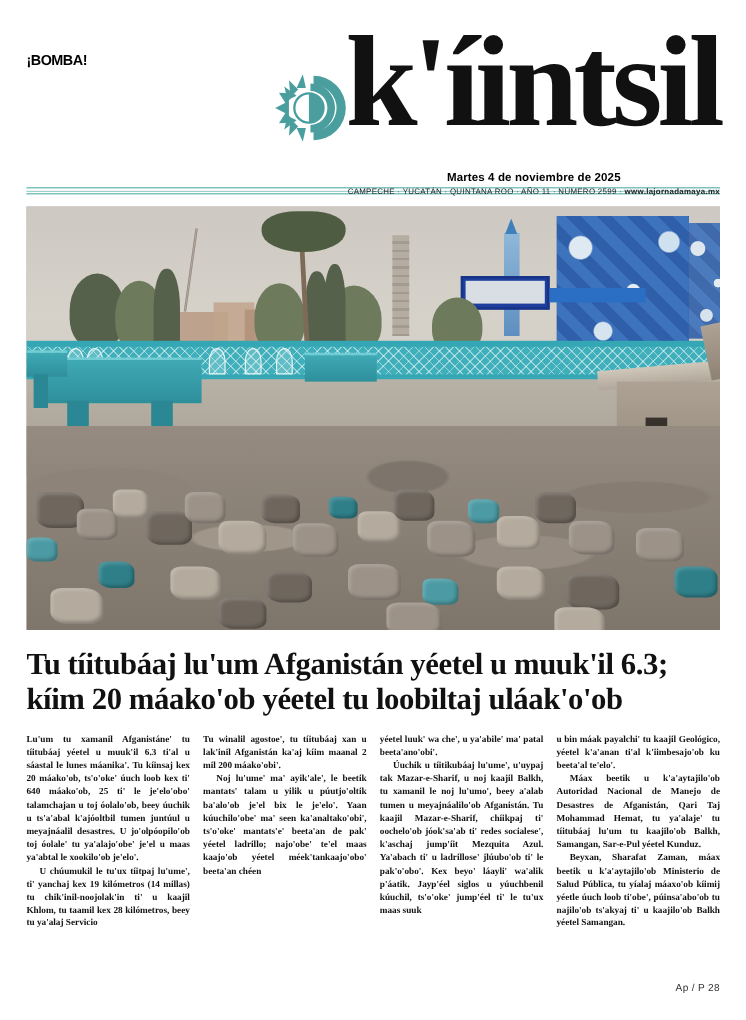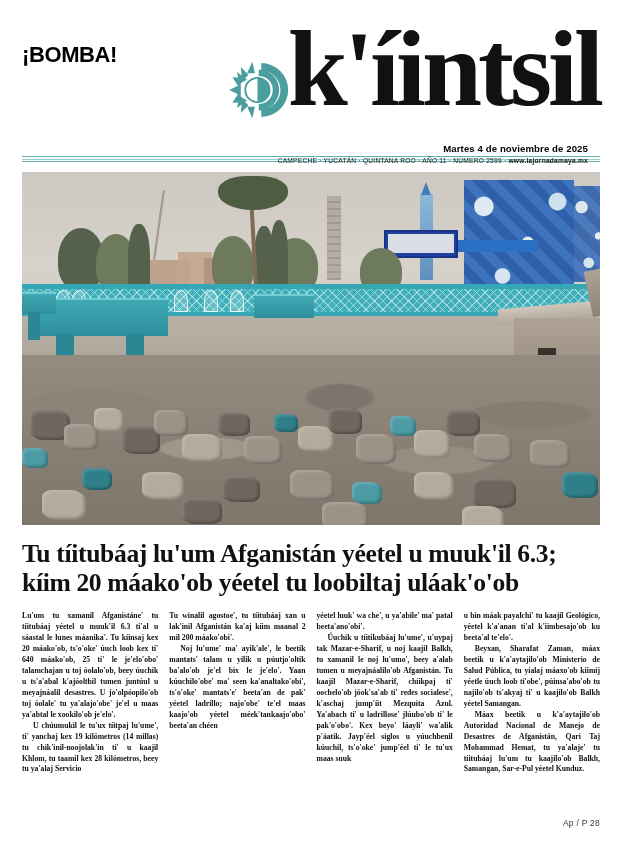--- a/index.html
+++ b/index.html
@@ -19,21 +19,21 @@
     padding:28px 22px 0 22px;
     height:140px;
     position:relative;
   }
 
   
   .kicker-block{ width:128px; padding-top:16px; }
   .kicker-title{
     font-family:"Liberation Sans", sans-serif;
     font-weight:bold;
-    font-size:22px;
+    font-size:12px;
     letter-spacing:-0.4px;
     line-height:1;
     margin-bottom:8px;
   }
   .kicker-body{
     font-family:"Liberation Serif", serif;
     font-size:9.3px;
     line-height:1.32;
     color:#111;
   }
@@ -61,23 +61,23 @@
     letter-spacing:-4px;
     margin-left:-4px;
     margin-top:-4px;
     color:#111;
     white-space:nowrap;
   }
 
   
   .dateline{
     position:absolute;
-    right:34px;
+    right:22px;
     top:143px;
-    text-align:right;
+    text-align:center;
   }
   .date-main{
     font-family:"Liberation Sans", sans-serif;
     font-weight:bold;
     font-size:9.6px;
     letter-spacing:0.1px;
     color:#000;
   }
   .date-sub{
     font-family:"Liberation Sans", sans-serif;
@@ -433,18 +433,18 @@
   <div class="col">
     <p>Tu winalil agostoe', tu tíitubáaj xan u lak'inil Afganistán ka'aj kíim maanal 2 mil 200 máako'obi'.</p>
     <p>Noj lu'ume' ma' ayik'ale', le beetik mantats' talam u yilik u púutjo'oltik ba'alo'ob je'el bix le je'elo'. Yaan kúuchilo'obe' ma' seen ka'analtako'obi', ts'o'oke' mantats'e' beeta'an de pak' yéetel ladrillo; najo'obe' te'el maas kaajo'ob yéetel méek'tankaajo'obo' beeta'an chéen</p>
   </div>
   <div class="col">
     <p>yéetel luuk' wa che', u ya'abile' ma' patal beeta'ano'obi'.</p>
     <p>Úuchik u tíitikubáaj lu'ume', u'uypaj tak Mazar-e-Sharif, u noj kaajil Balkh, tu xamanil le noj lu'umo', beey a'alab tumen u meyajnáalilo'ob Afganistán. Tu kaajil Mazar-e-Sharif, chíikpaj ti' oochelo'ob jóok'sa'ab ti' redes socialese', k'aschaj jump'íit Mezquita Azul. Ya'abach ti' u ladrillose' jlúubo'ob ti' le pak'o'obo'. Kex beyo' láayli' wa'alik p'áatik. Jayp'éel siglos u yúuchbenil kúuchil, ts'o'oke' jump'éel ti' le tu'ux maas suuk</p>
   </div>
   <div class="col">
     <p>u bin máak payalchi' tu kaajil Geológico, yéetel k'a'anan ti'al k'iimbesajo'ob ku beeta'al te'elo'.</p>
+    <p>Máax beetik u k'a'aytajilo'ob Autoridad Nacional de Manejo de Desastres de Afganistán, Qari Taj Mohammad Hemat, tu ya'alaje' tu tíitubáaj lu'um tu kaajilo'ob Balkh, Samangan, Sar-e-Pul yéetel Kunduz.</p>
     <p>Beyxan, Sharafat Zaman, máax beetik u k'a'aytajilo'ob Ministerio de Salud Pública, tu yíalaj máaxo'ob kíimij yéetle úuch loob ti'obe', púinsa'abo'ob tu najilo'ob ts'akyaj ti' u kaajilo'ob Balkh yéetel Samangan.</p>
-    <p>Máax beetik u k'a'aytajilo'ob Autoridad Nacional de Manejo de Desastres de Afganistán, Qari Taj Mohammad Hemat, tu ya'alaje' tu tíitubáaj lu'um tu kaajilo'ob Balkh, Samangan, Sar-e-Pul yéetel Kunduz.</p>
   </div>
 </div>
 
 <div class="credit">Ap / P 28</div>
 
 </body></html>

